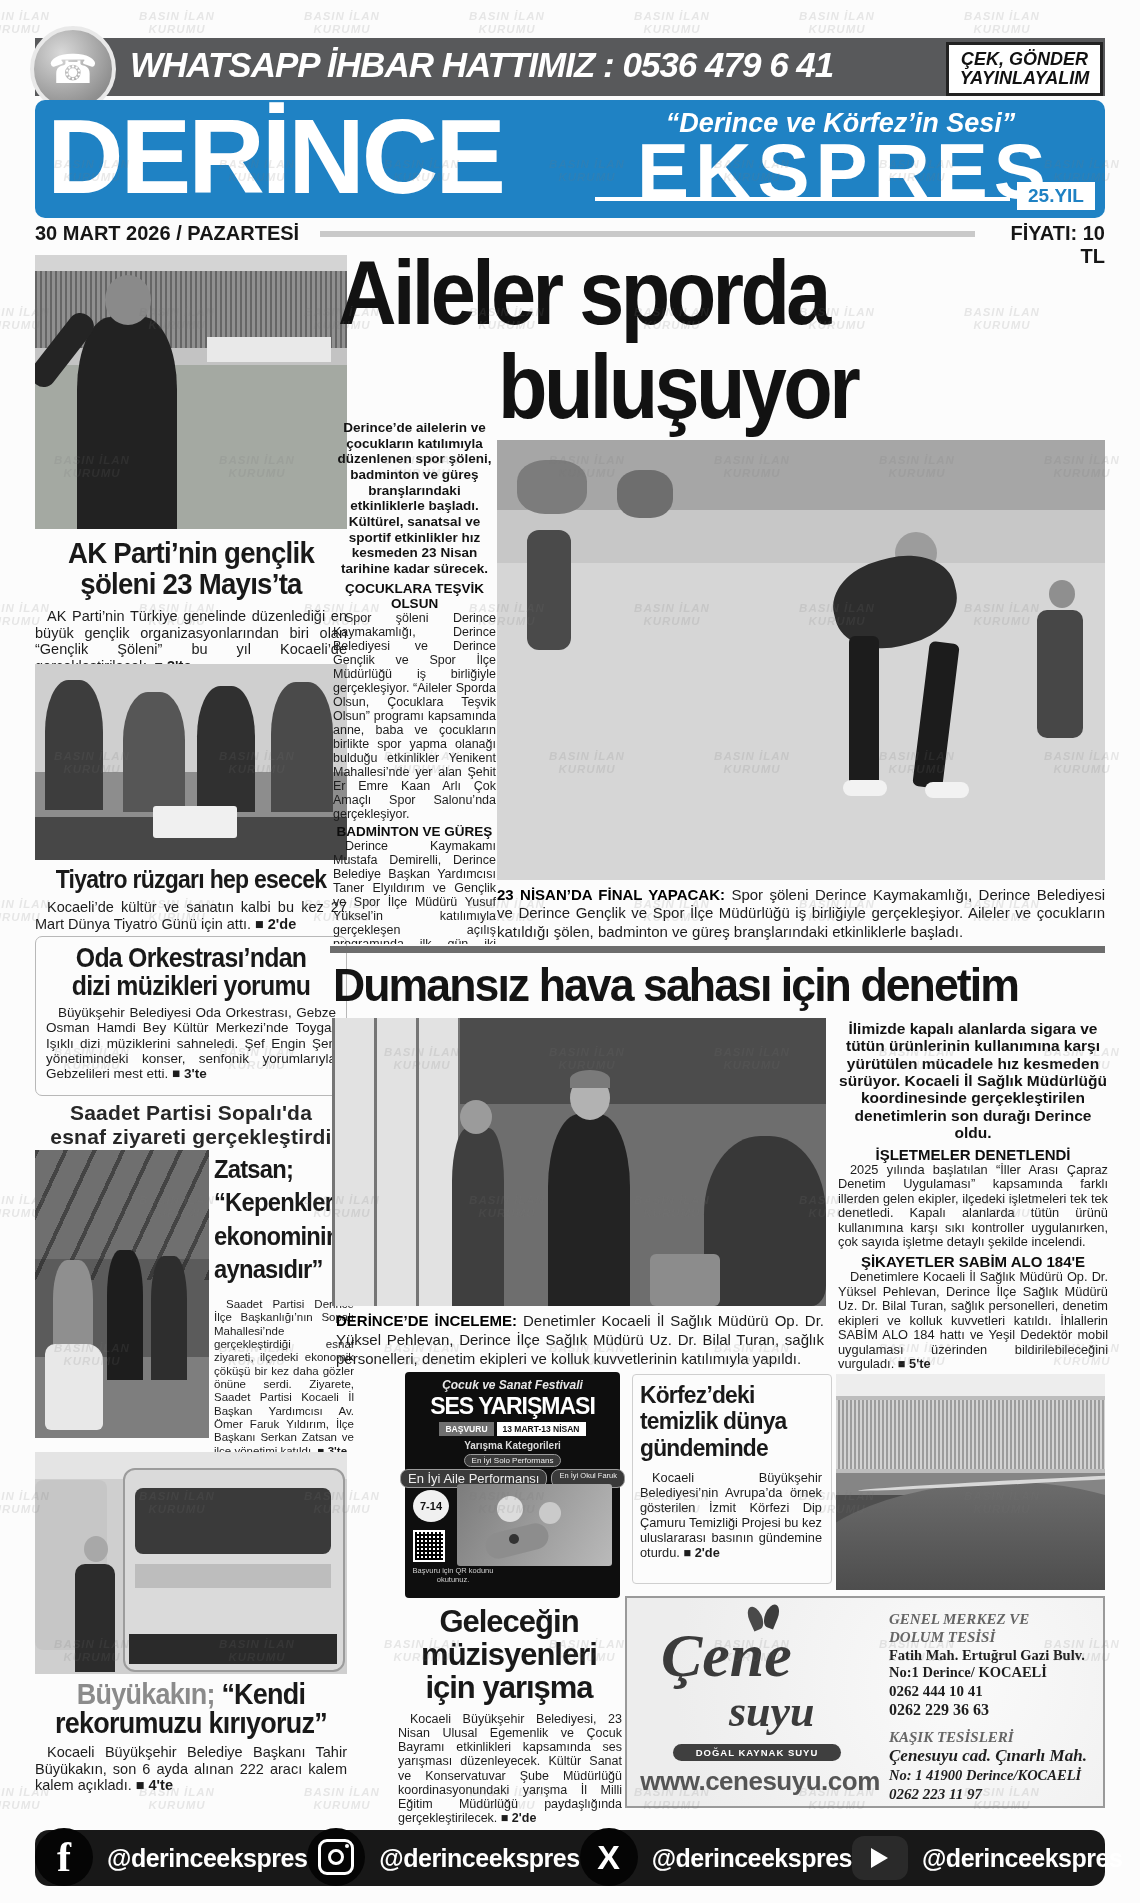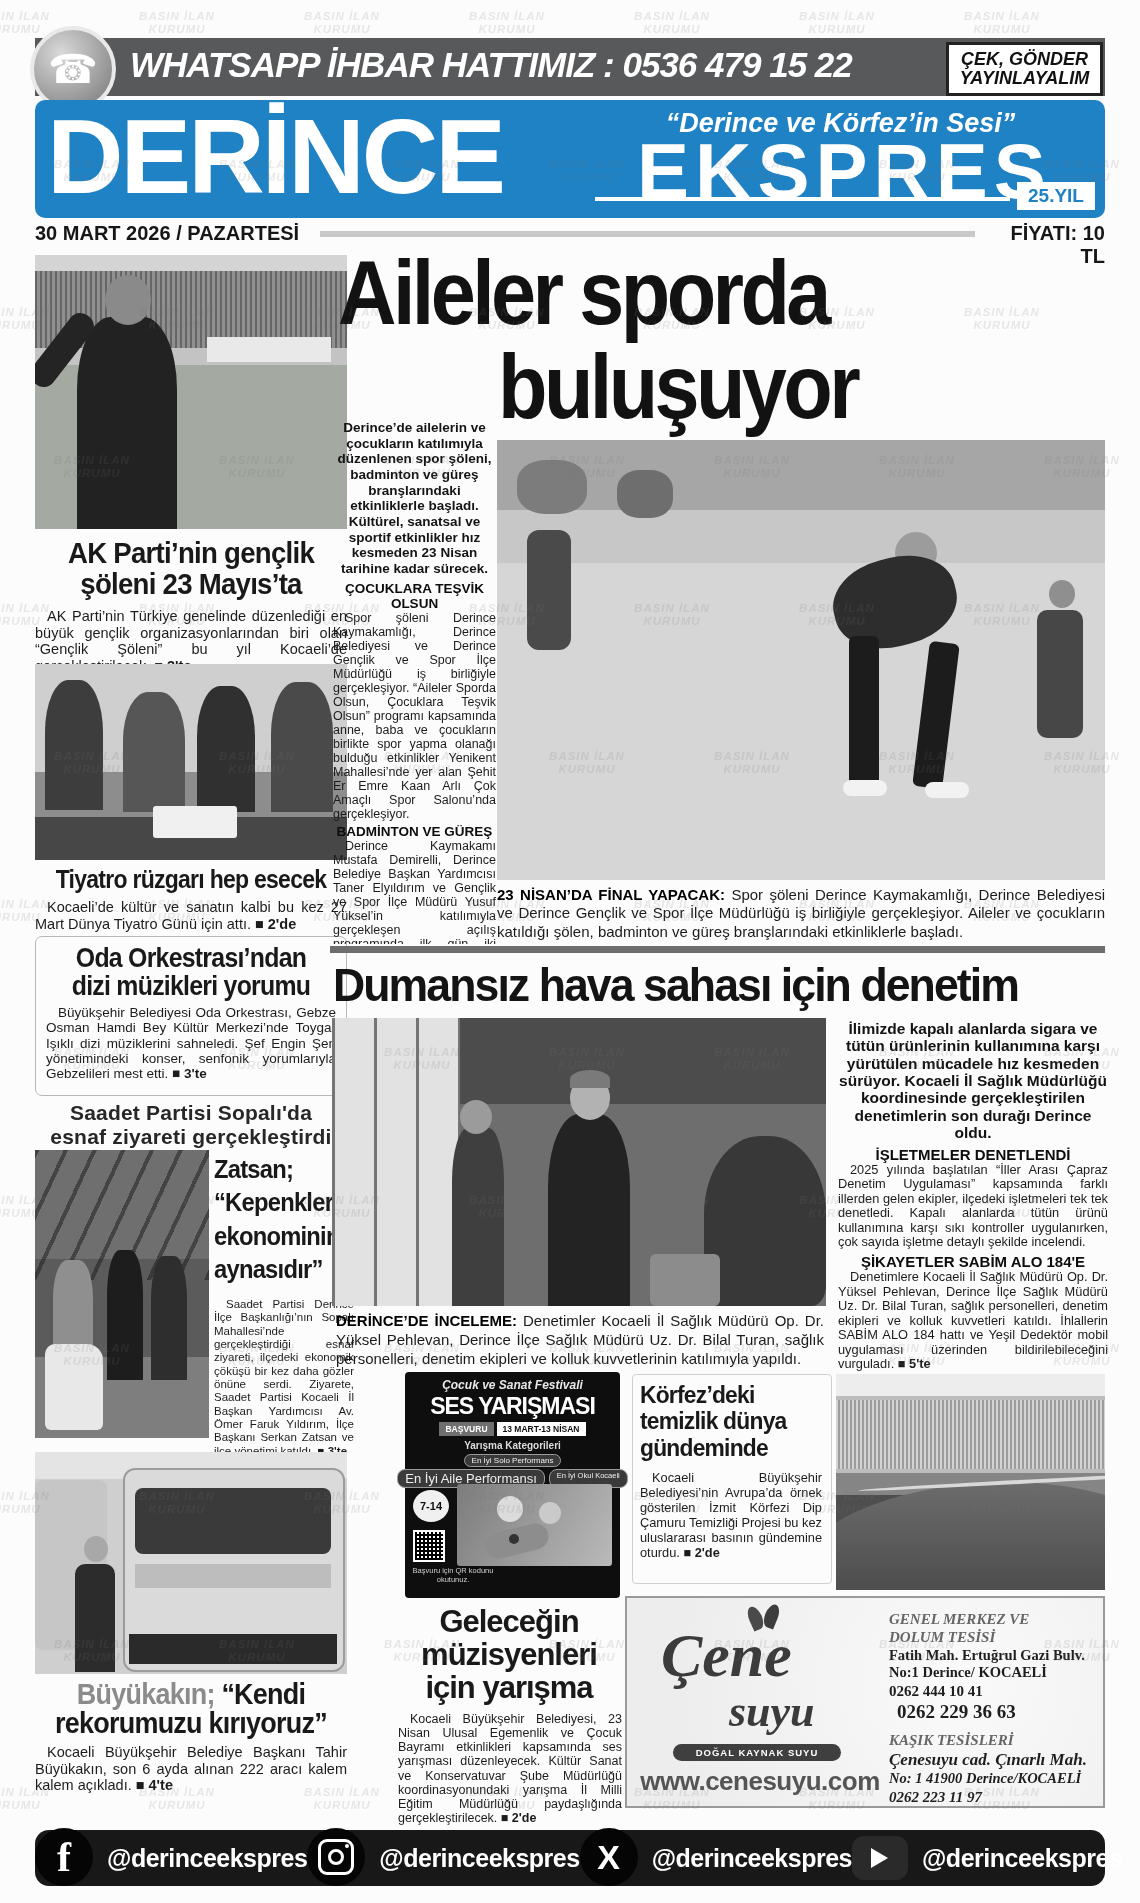--- a/index.html
+++ b/index.html
@@ -32,21 +32,21 @@
 
 <div id="page">
 
   <div class="abs" style="left:35px;top:38px;width:1070px;height:58px;background:#58595b;"></div>
   <div class="abs" style="left:30px;top:26px;width:78px;height:78px;border-radius:50%;
               background:radial-gradient(circle at 35% 30%, #d9d9d9, #8e8e8e 75%);
               border:4px solid #e9e9e9;display:flex;align-items:center;justify-content:center;">
     <span style="color:#fff;font-size:40px;">☎</span>
   </div>
   <div class="abs" style="left:130px;top:45px;width:800px;color:#fff;font-weight:bold;font-style:italic;
-              font-size:35px;letter-spacing:-1px;white-space:nowrap;">WHATSAPP İHBAR HATTIMIZ : 0536 479 15 22</div>
+              font-size:35px;letter-spacing:-1px;white-space:nowrap;">WHATSAPP İHBAR HATTIMIZ : 0536 479 6 41</div>
   <div class="abs" style="left:946px;top:42px;width:151px;height:48px;background:#fff;border:3px solid #222;
               display:flex;flex-direction:column;align-items:center;justify-content:center;line-height:1.05;">
     <span style="font-weight:bold;font-style:italic;font-size:18px;color:#111;">ÇEK, GÖNDER</span>
     <span style="font-weight:bold;font-style:italic;font-size:18px;color:#111;">YAYINLAYALIM</span>
   </div>
 
   <div class="abs" style="left:35px;top:100px;width:1070px;height:118px;background:#1f82c4;border-radius:10px;">
     <div class="abs" style="left:12px;top:0;width:560px;height:86px;color:#fff;font-weight:bold;font-size:106px;
                 letter-spacing:-3px;line-height:112px;white-space:nowrap;">DERİNCE</div>
     <div class="abs" style="left:548px;top:8px;width:515px;text-align:center;color:#fff;font-weight:bold;
@@ -201,21 +201,21 @@
     <div class="abs" style="left:0;top:50px;width:100%;display:flex;justify-content:center;gap:3px;">
       <span style="background:#6f6f6f;color:#fff;font-size:8.5px;font-weight:bold;padding:2px 6px;">BAŞVURU</span>
       <span style="background:#fff;color:#111;font-size:8.5px;font-weight:bold;padding:2px 6px;">13 MART-13 NİSAN</span>
     </div>
     <div class="abs" style="left:0;top:68px;width:100%;text-align:center;font-size:10px;font-weight:bold;color:#dcdcdc;">Yarışma Kategorileri</div>
     <div class="abs" style="left:0;top:82px;width:100%;">
       <span class="pill" style="font-size:8px;">En İyi Solo Performans</span>
     </div>
     <div class="abs" style="left:0;top:97px;width:100%;display:flex;justify-content:center;gap:4px;">
       <span class="pill" style="font-size:13px;margin:0;">En İyi Aile Performansı</span>
-      <span class="pill" style="font-size:7.5px;margin:0;">En İyi Okul Kocaeli</span>
+      <span class="pill" style="font-size:7.5px;margin:0;">En İyi Okul Faruk</span>
     </div>
     <div class="abs" style="left:8px;top:118px;width:36px;height:32px;background:#f0f0f0;border-radius:50%;
                 color:#111;font-size:11px;font-weight:bold;text-align:center;line-height:32px;">7-14</div>
     <div class="ph" style="left:52px;top:112px;width:155px;height:82px;border-radius:3px;
                 background:linear-gradient(120deg,#7c7c7c,#bababa);">
       <div style="left:40px;top:12px;width:26px;height:26px;background:#dcdcdc;border-radius:50%;"></div>
       <div style="left:82px;top:18px;width:22px;height:22px;background:#cacaca;border-radius:50%;"></div>
       <div style="left:28px;top:44px;width:64px;height:26px;background:#8d8d8d;border-radius:13px;transform:rotate(-14deg);"></div>
       <div style="left:52px;top:50px;width:10px;height:10px;background:#333;border-radius:50%;"></div>
     </div>
@@ -258,21 +258,21 @@
     <div class="abs" style="left:102px;top:88px;font-family:'Liberation Serif',serif;font-style:italic;font-weight:bold;
                 font-size:44px;color:#3b3b3b;">suyu</div>
     <div class="abs" style="left:46px;top:146px;width:168px;height:17px;background:#3f3f3f;border-radius:9px;
                 color:#fff;font-size:9.5px;font-weight:bold;text-align:center;line-height:17px;letter-spacing:1px;">DOĞAL KAYNAK SUYU</div>
     <div class="abs" style="left:8px;top:168px;width:250px;text-align:center;font-size:26px;font-weight:bold;color:#555;letter-spacing:-0.5px;">www.cenesuyu.com</div>
     <div class="abs" style="left:262px;top:12px;width:212px;font-family:'Liberation Serif',serif;line-height:1.22;white-space:nowrap;">
       <div style="font-style:italic;font-weight:bold;font-size:15px;color:#666;white-space:normal;width:160px;">GENEL MERKEZ VE DOLUM TESİSİ</div>
       <div style="font-weight:bold;font-size:14.5px;color:#1e1e1e;">Fatih Mah. Ertuğrul Gazi Bulv.</div>
       <div style="font-weight:bold;font-size:14.5px;color:#1e1e1e;">No:1 Derince/ KOCAELİ</div>
       <div style="font-weight:bold;font-size:15px;color:#1e1e1e;">0262 444 10 41</div>
-      <div style="font-weight:bold;font-size:19px;color:#1e1e1e;margin-left:8px;">0262 229 36 63</div>
+      <div style="font-weight:bold;font-size:16px;color:#1e1e1e;">0262 229 36 63</div>
       <div style="font-style:italic;font-weight:bold;font-size:15px;color:#666;margin-top:8px;">KAŞIK TESİSLERİ</div>
       <div style="font-style:italic;font-weight:bold;font-size:17px;color:#1e1e1e;">Çenesuyu cad. Çınarlı Mah.</div>
       <div style="font-style:italic;font-weight:bold;font-size:14.5px;color:#1e1e1e;">No: 1 41900 Derince/KOCAELİ</div>
       <div style="font-style:italic;font-weight:bold;font-size:15px;color:#1e1e1e;">0262 223 11 97</div>
     </div>
   </div>
 
   <div class="abs" style="left:35px;top:1830px;width:1070px;height:56px;background:#181818;border-radius:14px;
               display:flex;align-items:center;">
     <div class="fcell">

